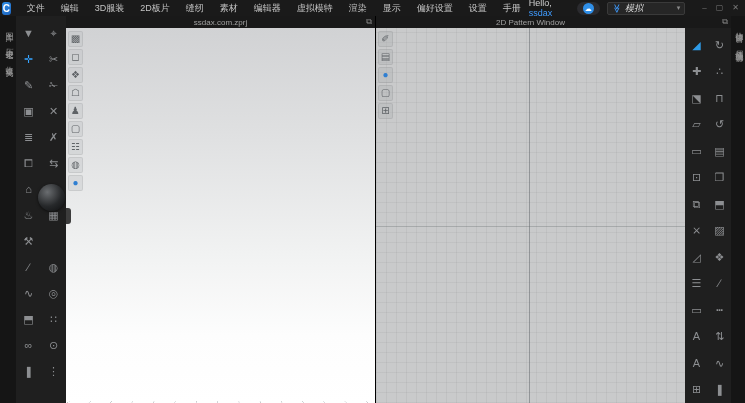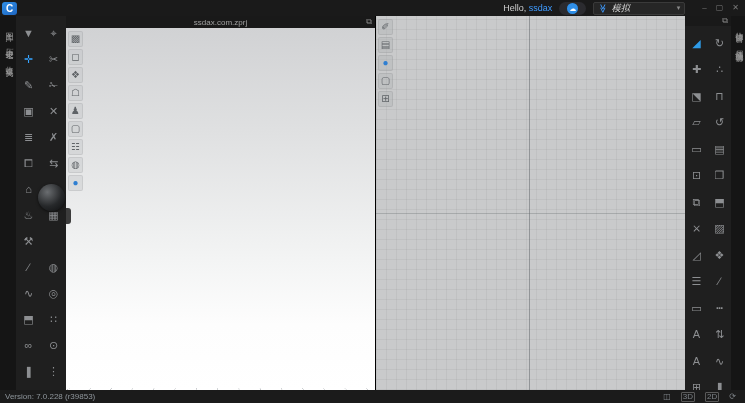--- a/index.html
+++ b/index.html
@@ -95,20 +95,36 @@
   .sb-right .g { color:#7d8287; font-size:8px; line-height:1; }
   .sb-badge { border:1px solid #5a5a5a; border-radius:1px; padding:0 1px; font-size:6px; color:#8d9196; }
 </style>
 </head>
 <body>
 
 <div class="app">
 
   <div class="topbar">
     <div class="logo">C</div>
+    <div class="menu">
+
+    <span class="mitem">文件</span>
+        <span class="mitem">编辑</span>
+        <span class="mitem">3D服装</span>
+        <span class="mitem">2D板片</span>
+        <span class="mitem">缝纫</span>
+        <span class="mitem">素材</span>
+        <span class="mitem">编辑器</span>
+        <span class="mitem">虚拟模特</span>
+        <span class="mitem">渲染</span>
+        <span class="mitem">显示</span>
+        <span class="mitem">偏好设置</span>
+        <span class="mitem">设置</span>
+        <span class="mitem">手册</span>
+      </div>
     <div class="tb-right">
       <span class="greeting">
         <span>Hello,</span>
         <b>ssdax</b>
       </span>
       <span class="cloudpill">
         <span class="cloudball">☁</span>
       </span>
       <span class="modepill">
         <span class="chev">≫</span>
@@ -295,20 +311,23 @@
 
             <div class="tool">
               <span class="g" style="color: rgb(47, 127, 210);">●</span>
             </div>
           </div>
         <div class="notch"></div>
       </div>
     </div>
 
     <div class="panel p2d">
+      <div class="titlebar">
+        <span class="ttl">2D Pattern Window</span>
+      </div>
       <div class="vp2d">
         <div class="axis-v"></div>
         <div class="axis-h"></div>
         <div class="vp-toolbar">
 
             <div class="tool">
               <span class="g">✐</span>
             </div>
 
             <div class="tool">
@@ -451,24 +470,14 @@
     </div>
 
     <div class="rail rail-right">
 
     <span class="vtab">物体窗口</span>
         <span class="vtab">属性编辑器</span>
       </div>
 
   </div>
 
-  <div class="statusbar">
-    <span class="version">Version: 7.0.228 (r39853)</span>
-    <span class="sb-right">
-
-    <span class="g">◫</span>
-        <span class="g sb-badge">3D</span>
-        <span class="g sb-badge">2D</span>
-        <span class="g">⟳</span>
-      </span>
-  </div>
 
 </div>
 
 </body></html>

